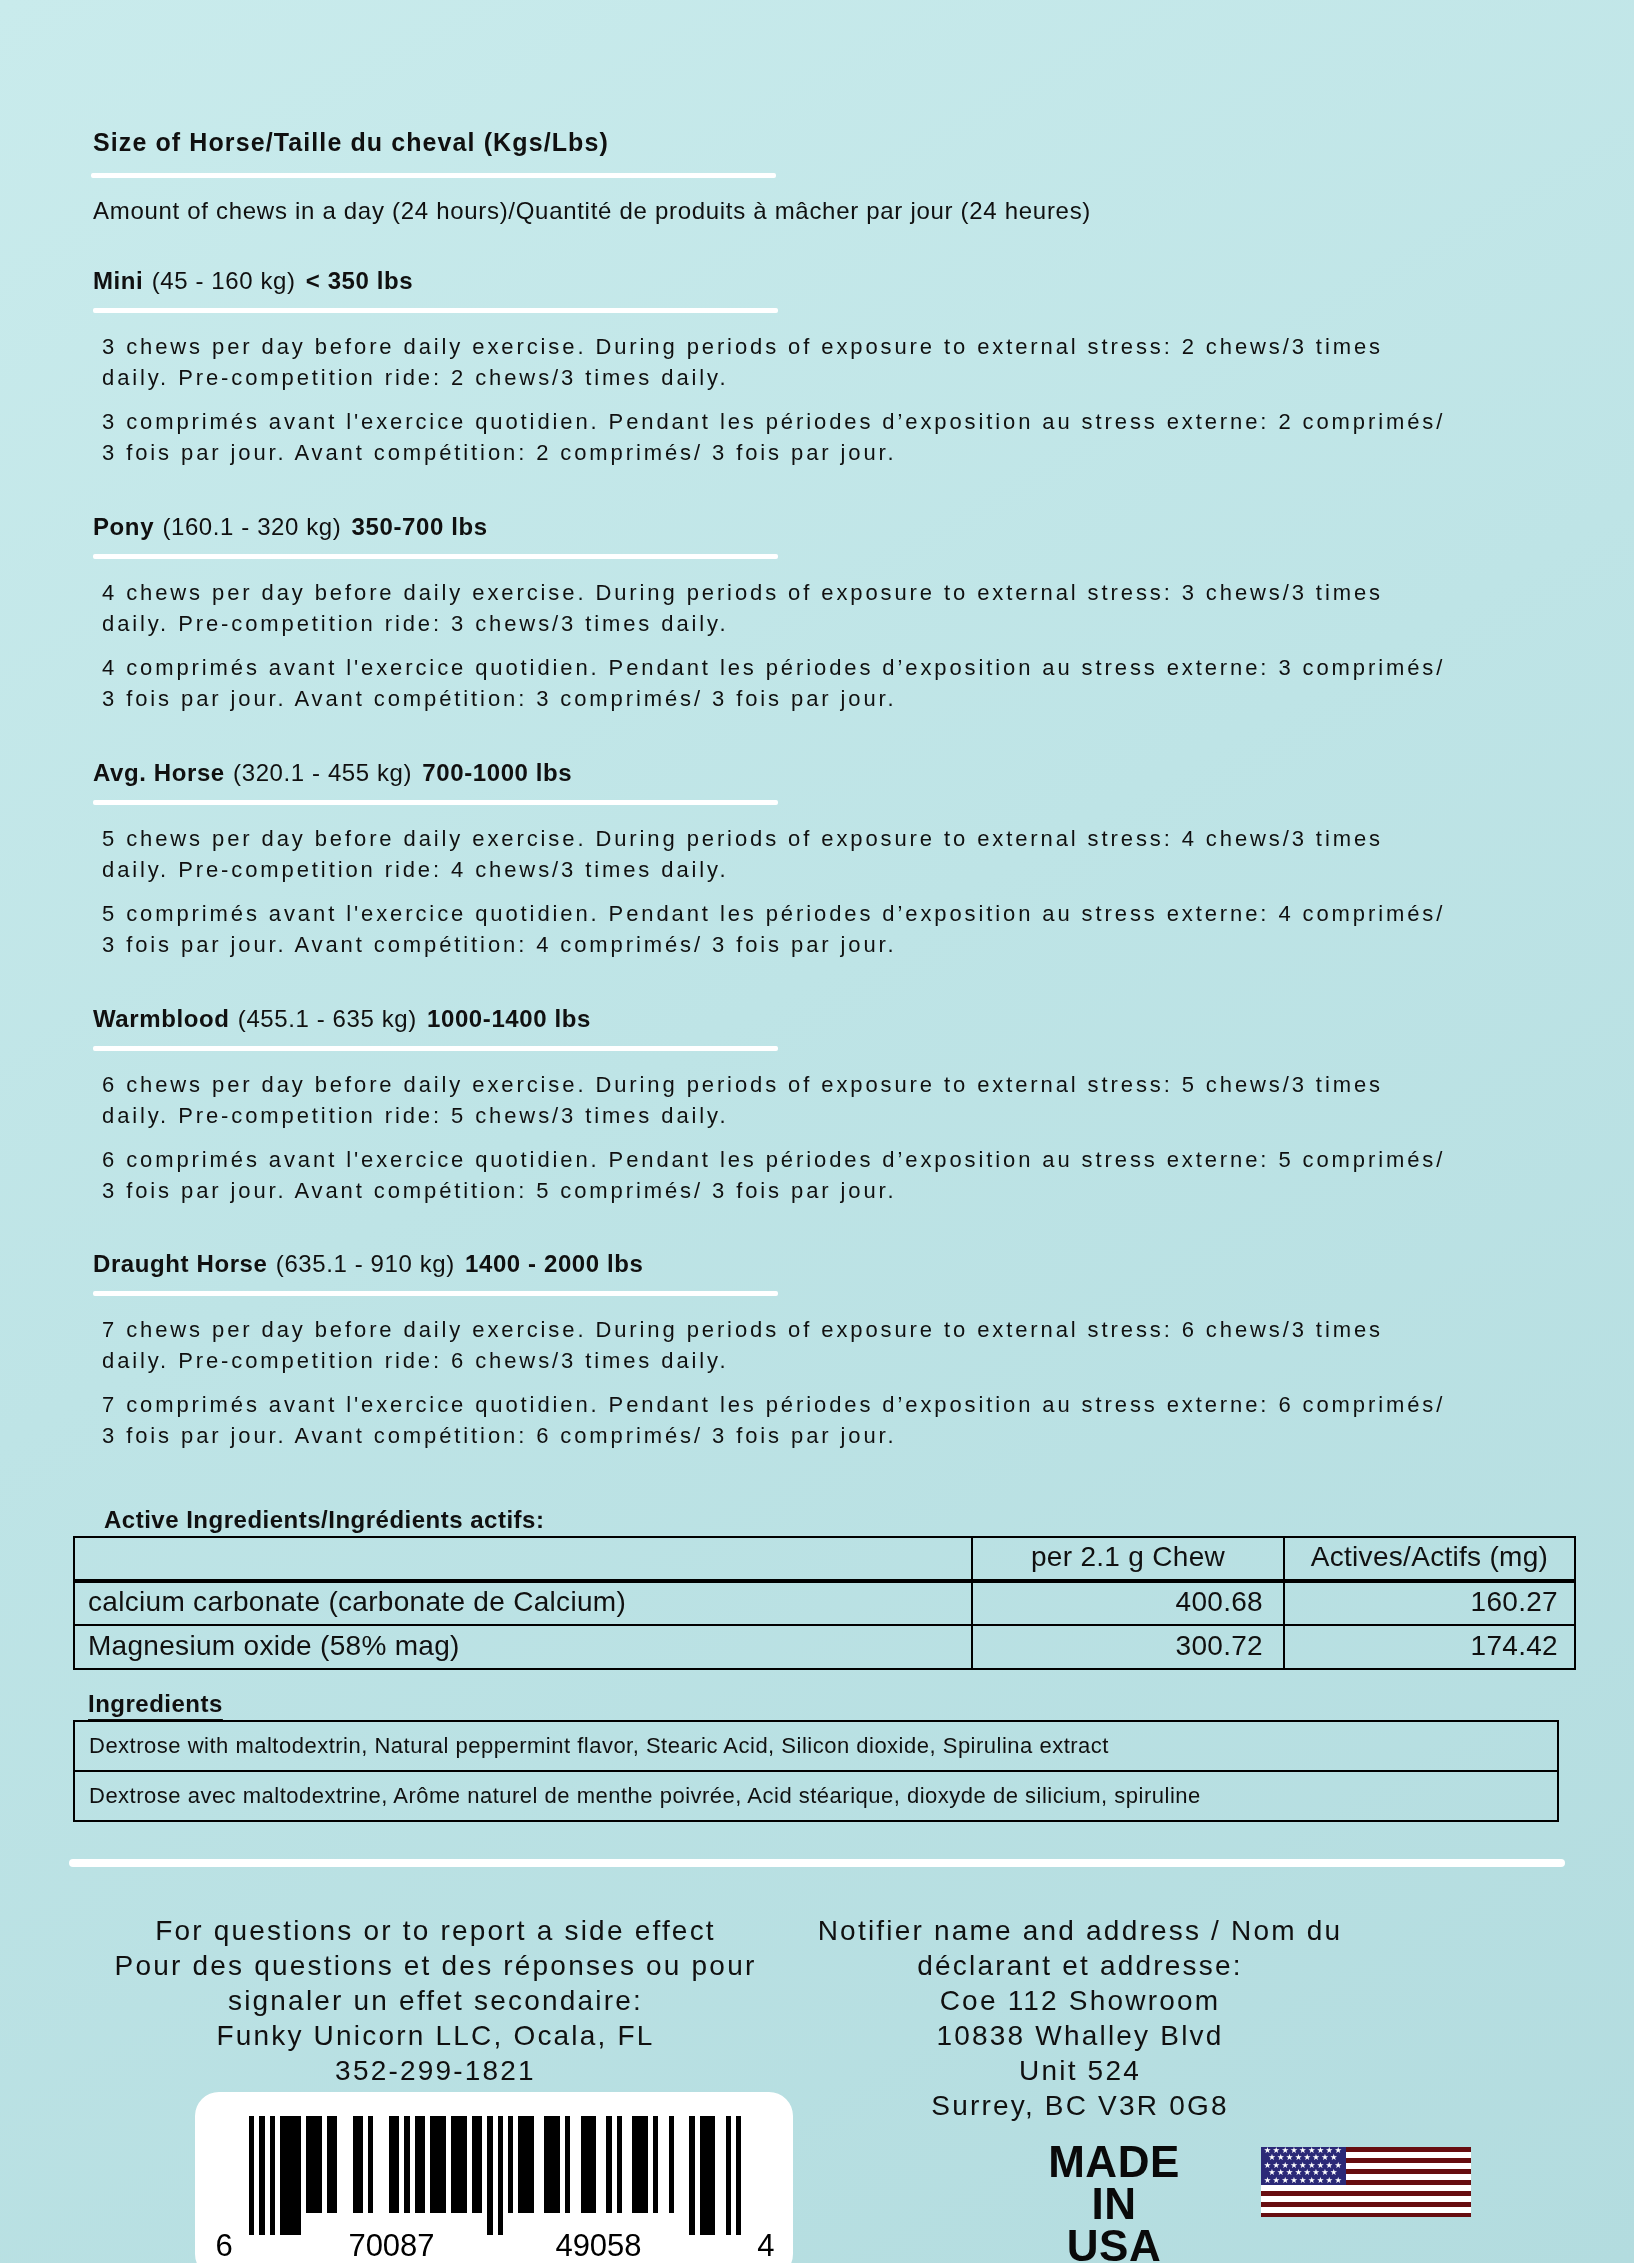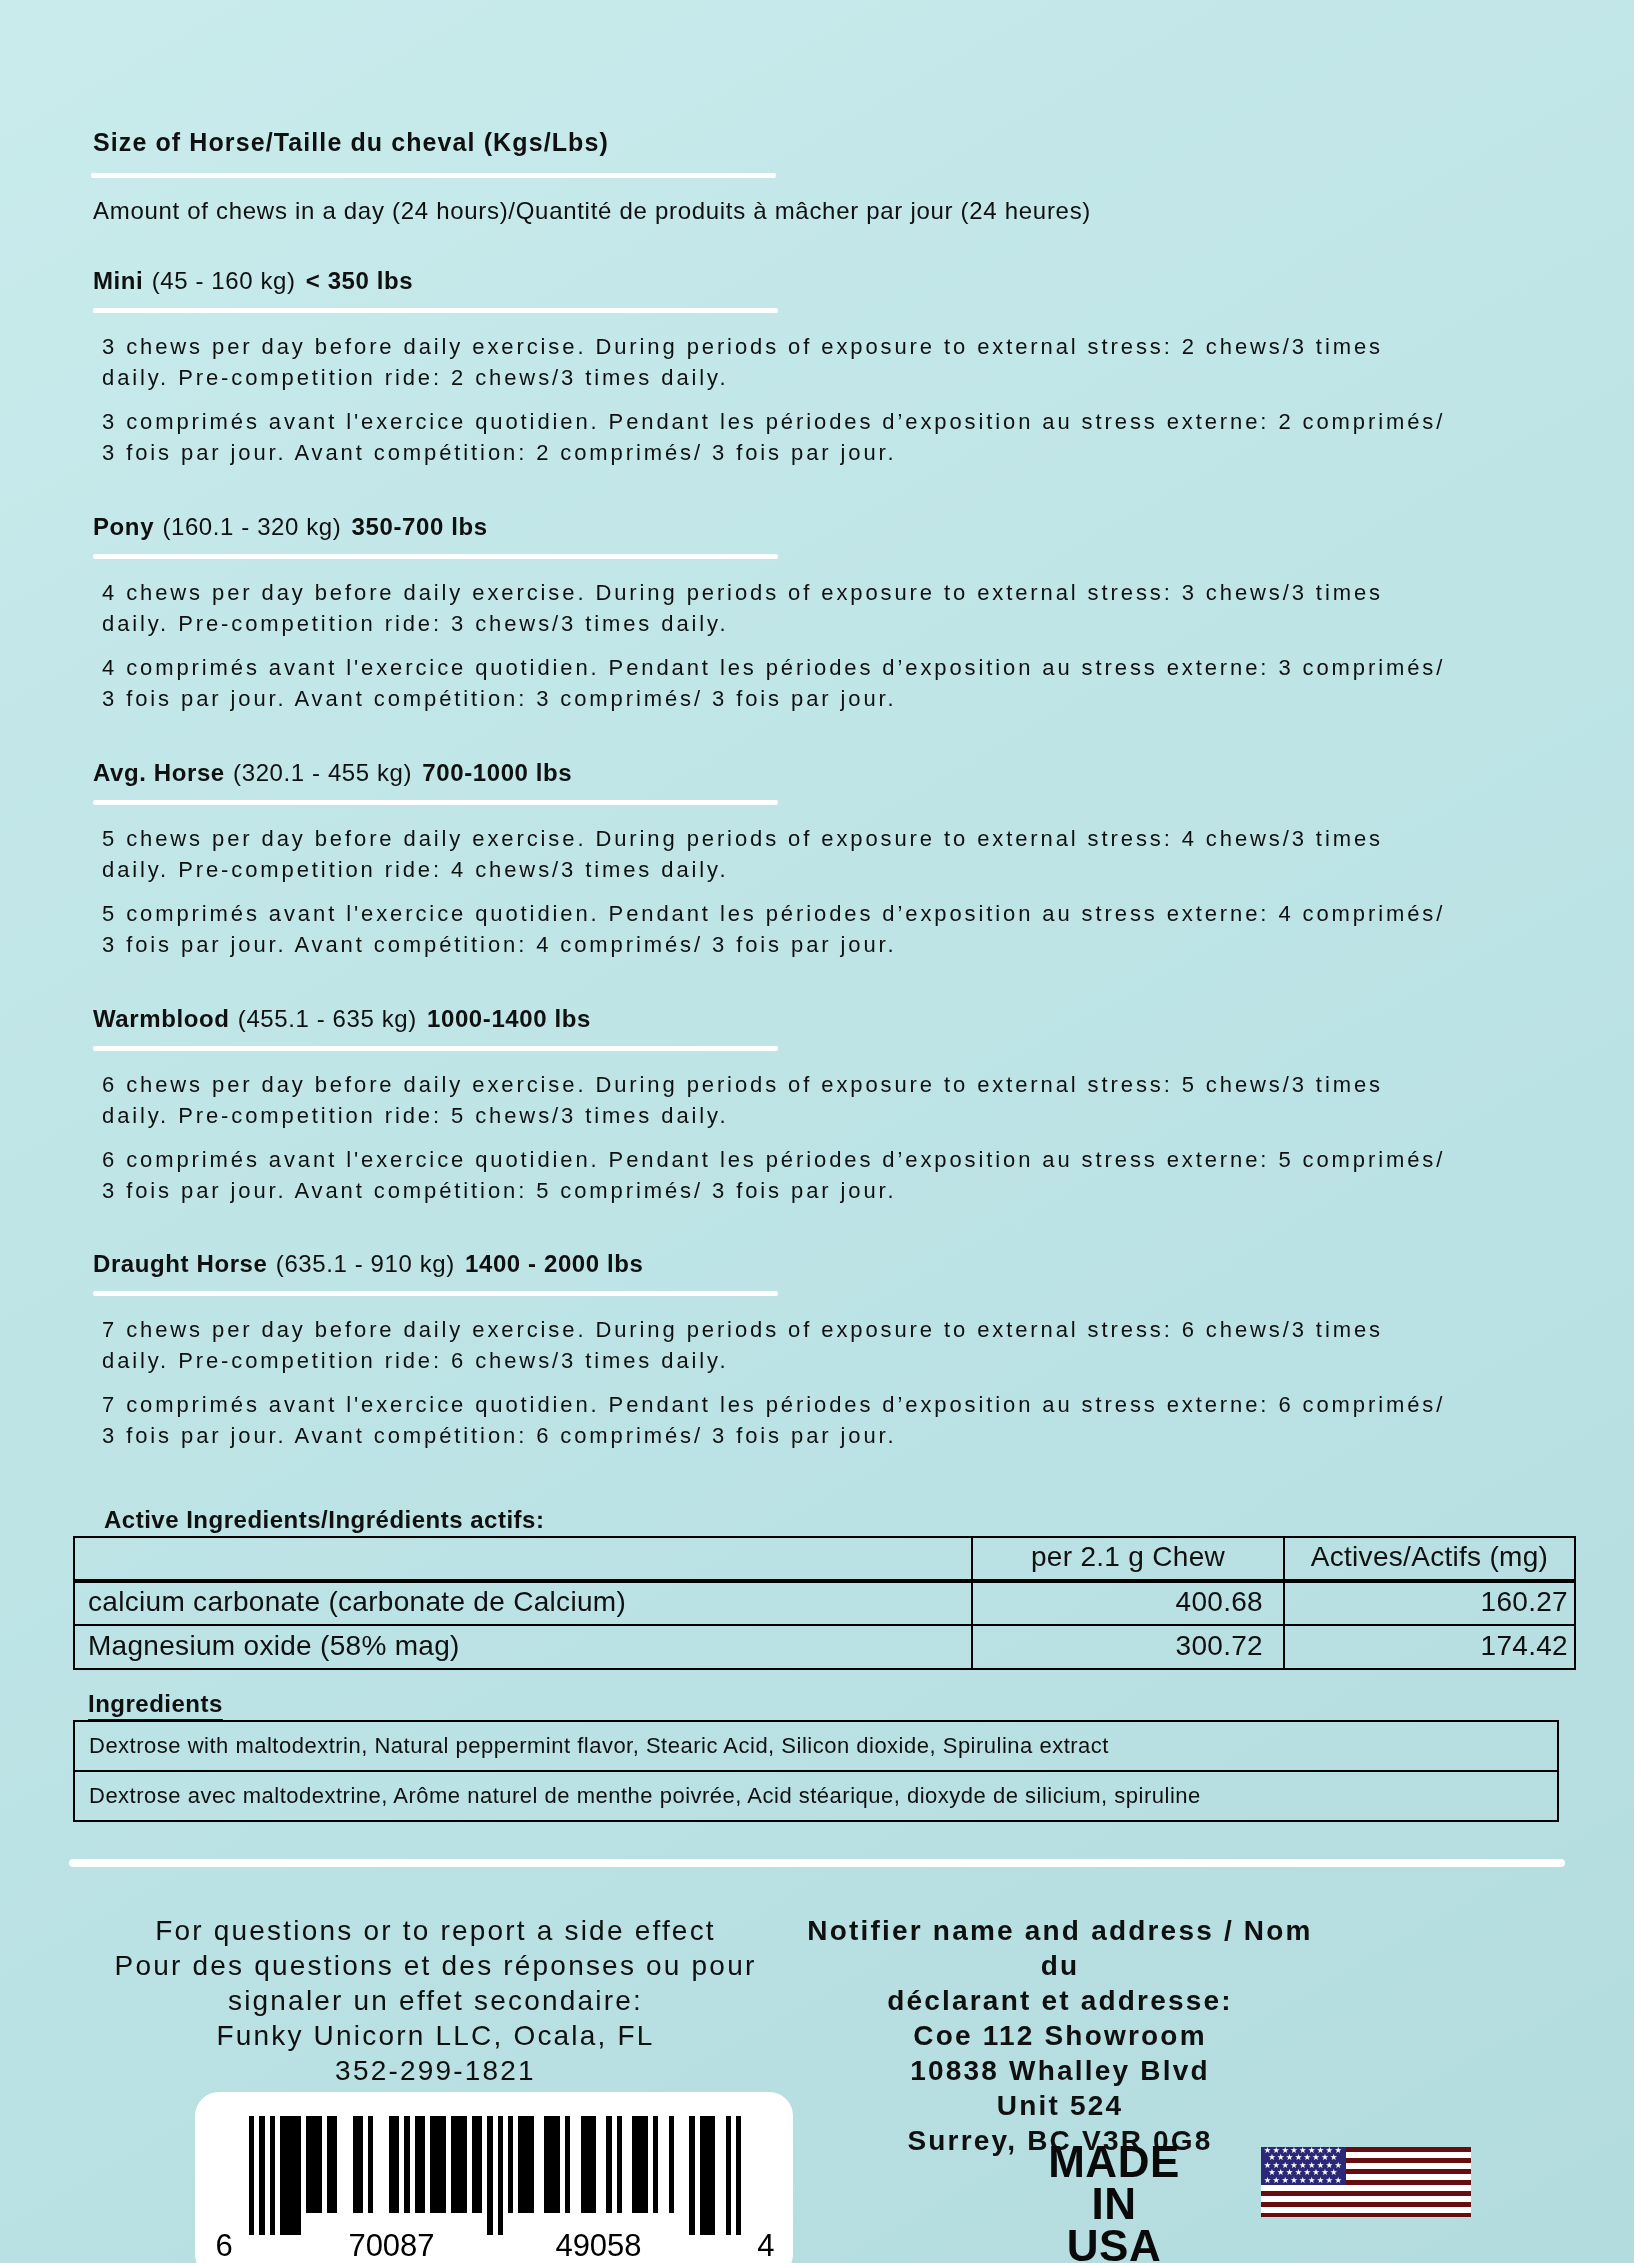--- a/index.html
+++ b/index.html
@@ -21,34 +21,34 @@
   .dose p.en{margin-top:18.6px;}
   .dose p.fr{margin-top:13px;}
 
   .ai-title{position:absolute;left:104px;top:1506px;font-size:24px;font-weight:bold;letter-spacing:0.5px;}
   .ai-table{position:absolute;left:73px;top:1536px;width:1482px;border-collapse:collapse;table-layout:fixed;}
   .ai-table td{border:2.8px solid #000;font-size:28px;letter-spacing:0.3px;vertical-align:bottom;padding:0 0 6.5px 0;background:transparent;}
   .ai-table tr{height:44px;}
   .ai-table tr.hd td{border-bottom:4.6px solid #000;}
   .ai-table .c1{width:883px;padding-left:13px;}
   .ai-table .c2{width:310px;text-align:right;padding-right:20px;}
-  .ai-table .c3{width:289px;text-align:right;padding-right:6px;}
+  .ai-table .c3{width:289px;text-align:right;padding-right:16px;}
   .ai-table tr.hd .c2,.ai-table tr.hd .c3{text-align:center;padding-right:0;}
 
   .ing-title{position:absolute;left:88px;top:1690px;font-size:24px;font-weight:bold;letter-spacing:0.5px;
     text-decoration:underline;text-decoration-thickness:2.8px;text-underline-offset:7.4px;text-align:right;}
   .ing-box{position:absolute;left:73px;top:1720px;width:1482px;border:2.8px solid #000;}
   .ing-row{height:48px;display:flex;align-items:center;padding-left:14px;font-size:22px;letter-spacing:0.5px;}
   .ing-row + .ing-row{border-top:2.8px solid #000;}
 
   .divider{position:absolute;left:69px;top:1859px;width:1496px;height:8.3px;background:#ffffff;border-radius:4.6px;}
 
   .fcol{position:absolute;top:1913px;text-align:center;font-size:28px;line-height:35px;letter-spacing:2.2px;}
   .fcol.contact{left:83px;width:705px;}
-  .fcol.notifier{left:791px;width:538px;font-weight:bold;}
+  .fcol.notifier{left:811px;width:538px;}
 
   .barcode-box{position:absolute;left:195px;top:2092px;width:598px;height:186px;background:#ffffff;border-radius:24px;}
   .bars{position:absolute;left:54px;top:24px;}
   .bc-d{position:absolute;font-size:31px;color:#000;bottom:14px;}
   .bc-lead{left:20.4px;}
   .bc-g1{left:106px;width:181px;text-align:center;}
   .bc-g2{left:313px;width:181px;text-align:center;}
   .bc-trail{right:18.6px;}
 
   .made{position:absolute;left:1005px;top:2141px;width:218px;text-align:center;

